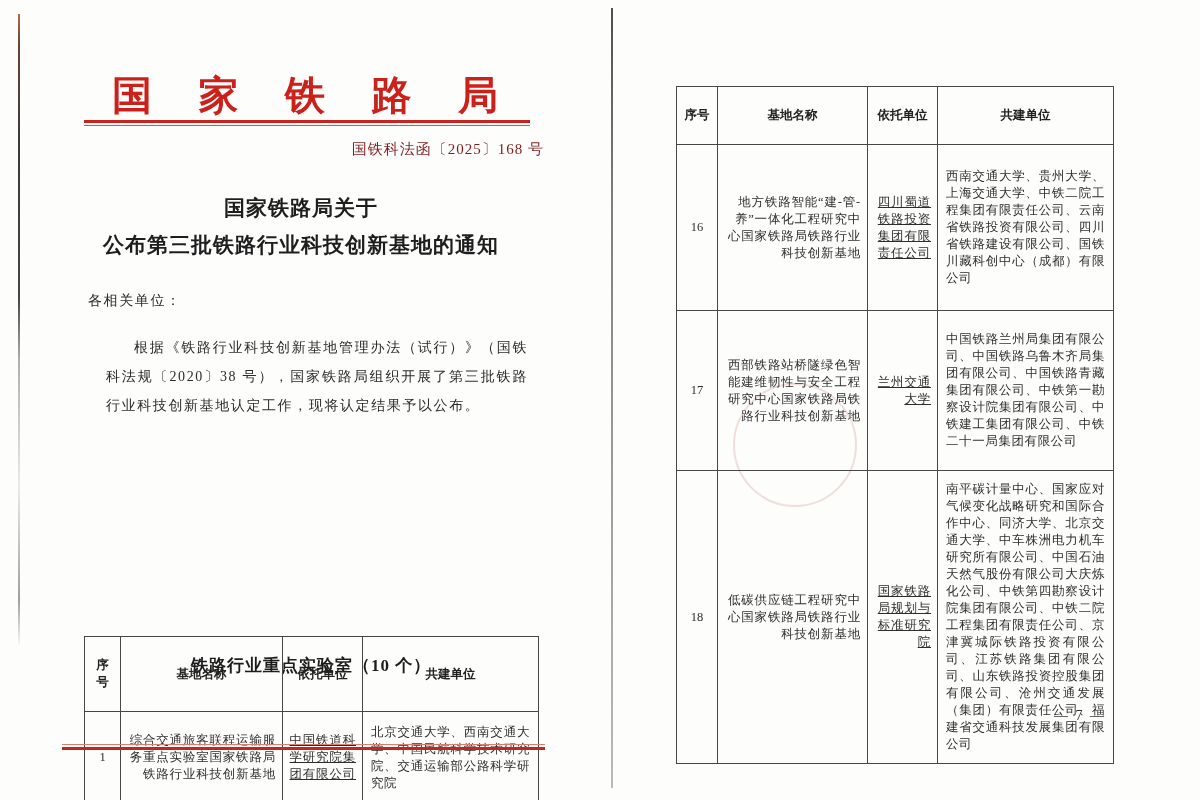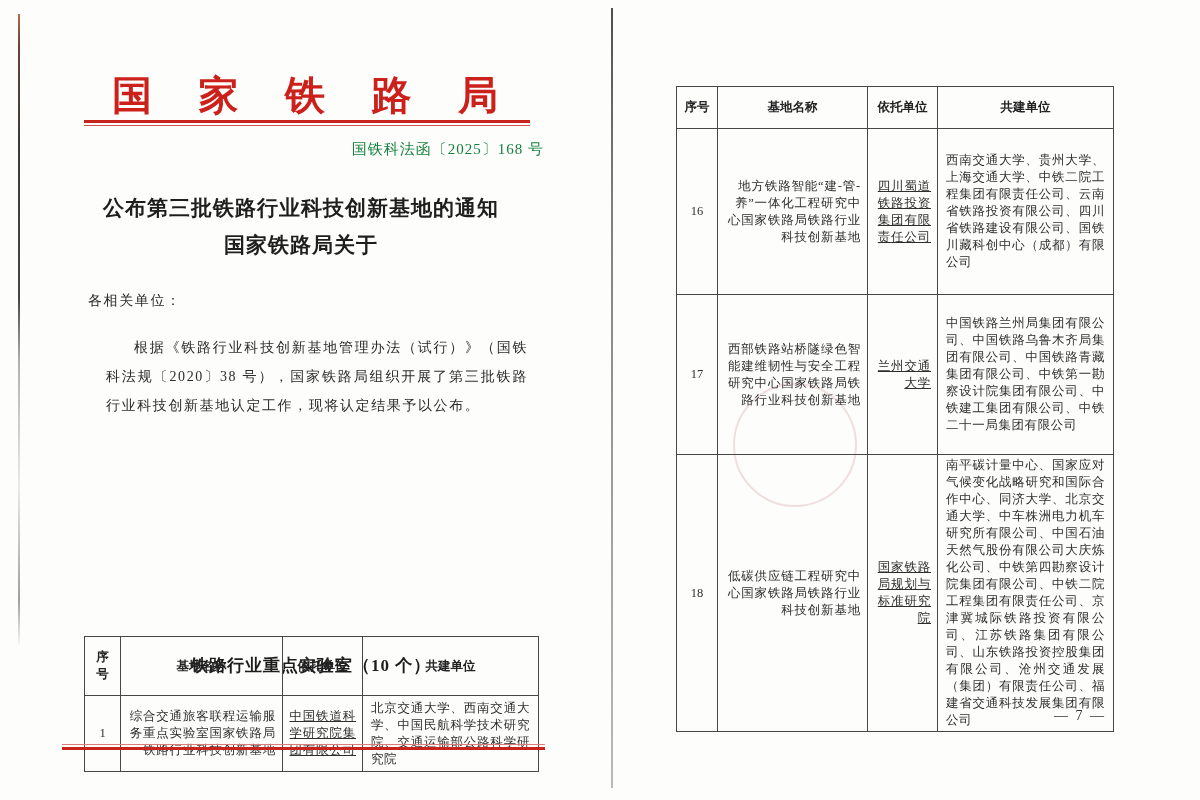--- a/index.html
+++ b/index.html
@@ -31,48 +31,48 @@
     font-size: 40px; font-weight: bold; color: #cc211b;
     font-family: "Liberation Serif", serif;
   }
   .red-rule { position: absolute; left: 84px; top: 120px; width: 446px; }
   .red-rule .thick { height: 3px; background: #c9231d; }
   .red-rule .gap { height: 2px; }
   .red-rule .thin { height: 1px; background: #d4534d; }
 
   .doc-number {
     position: absolute; left: 280px; top: 140px; width: 264px;
-    text-align: right; font-size: 15px; letter-spacing: 1px; color: #15803d;
+    text-align: right; font-size: 15px; letter-spacing: 1px; color: #7f1d1d;
   }
 
   .doc-title {
     position: absolute; left: 70px; top: 190px; width: 462px;
     text-align: center; font-size: 21px; font-weight: bold;
     line-height: 37px; color: #1e1e1e; letter-spacing: 1px;
   }
 
   .doc-body {
     position: absolute; left: 88px; top: 286px; width: 458px;
     font-size: 14px; line-height: 29px; letter-spacing: 1.6px;
     text-align: justify; color: #2b2b2b;
   }
   .doc-body p { text-indent: 2em; margin: 18px; }
 
   
   .tbl { border-collapse: collapse; table-layout: fixed; background: transparent; }
   .tbl th, .tbl td {
     border: 1px solid #474747; vertical-align: middle;
     font-size: 12.5px; line-height: 17px; color: #2e2e2e;
-    padding: 12px 6px; word-break: break-all;
+    padding: 20px 6px; word-break: break-all;
   }
   .tbl th { font-weight: bold; text-align: center; color: #222; }
   .tbl .num { text-align: center; }
   .tbl .name { text-align: right; letter-spacing: 0.8px; }
   .tbl .unit { text-align: right; letter-spacing: 0.8px; text-decoration: underline; }
-  .tbl .co { text-align: justify; letter-spacing: 0.6px; padding: 2px 8px; }
+  .tbl .co { text-align: justify; letter-spacing: 0.6px; padding: 10px 8px; }
 
   .left-table-title {
     position: absolute; left: 84px; top: 610px; width: 454px;
     text-align: center; font-size: 17px; font-weight: bold; color: #1d1d1d;
     letter-spacing: 1px;
     margin-top: 44px;
   }
   .left-table { position: absolute; left: 84px; top: 636px; width: 454px; }
   .left-table th { height: 24px; }
   .left-table td { height: 62px; }
@@ -118,22 +118,22 @@
 
     <div class="red-rule">
       <div class="thick"></div>
         <div class="gap"></div>
         <div class="thin"></div>
     </div>
 
     <div class="doc-number">国铁科法函〔2025〕168 号</div>
 
     <div class="doc-title">
+      <div>国家铁路局关于</div>
       <div>公布第三批铁路行业科技创新基地的通知</div>
-      <div>国家铁路局关于</div>
     </div>
 
     <div class="doc-body">
       <div>各相关单位：</div>
       <p>根据《铁路行业科技创新基地管理办法（试行）》（国铁科法规〔2020〕38 号），国家铁路局组织开展了第三批铁路行业科技创新基地认定工作，现将认定结果予以公布。</p>
     </div>
 
     <div class="left-table-title">铁路行业重点实验室（10 个）</div>
 
     <table class="tbl left-table">

